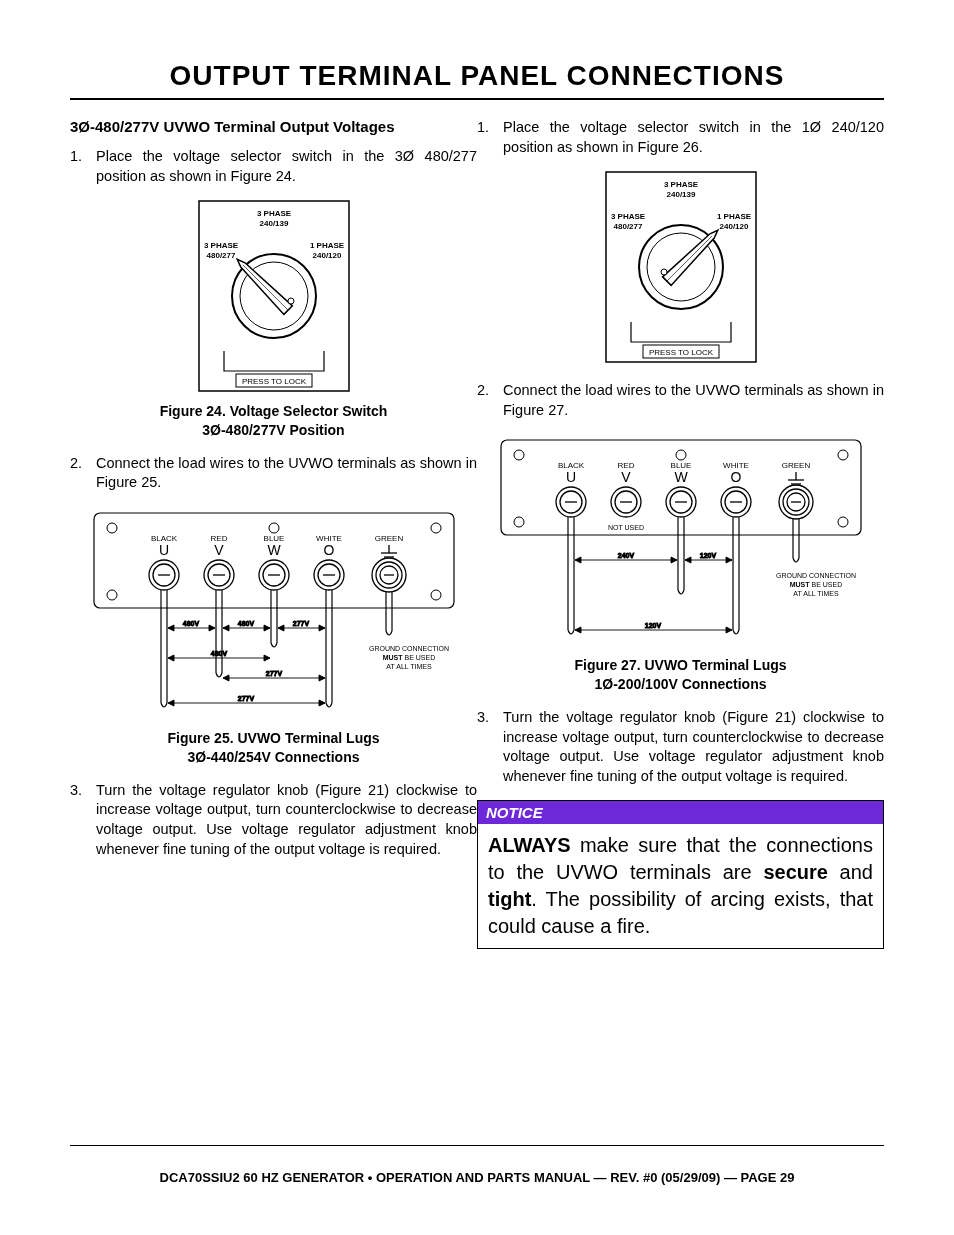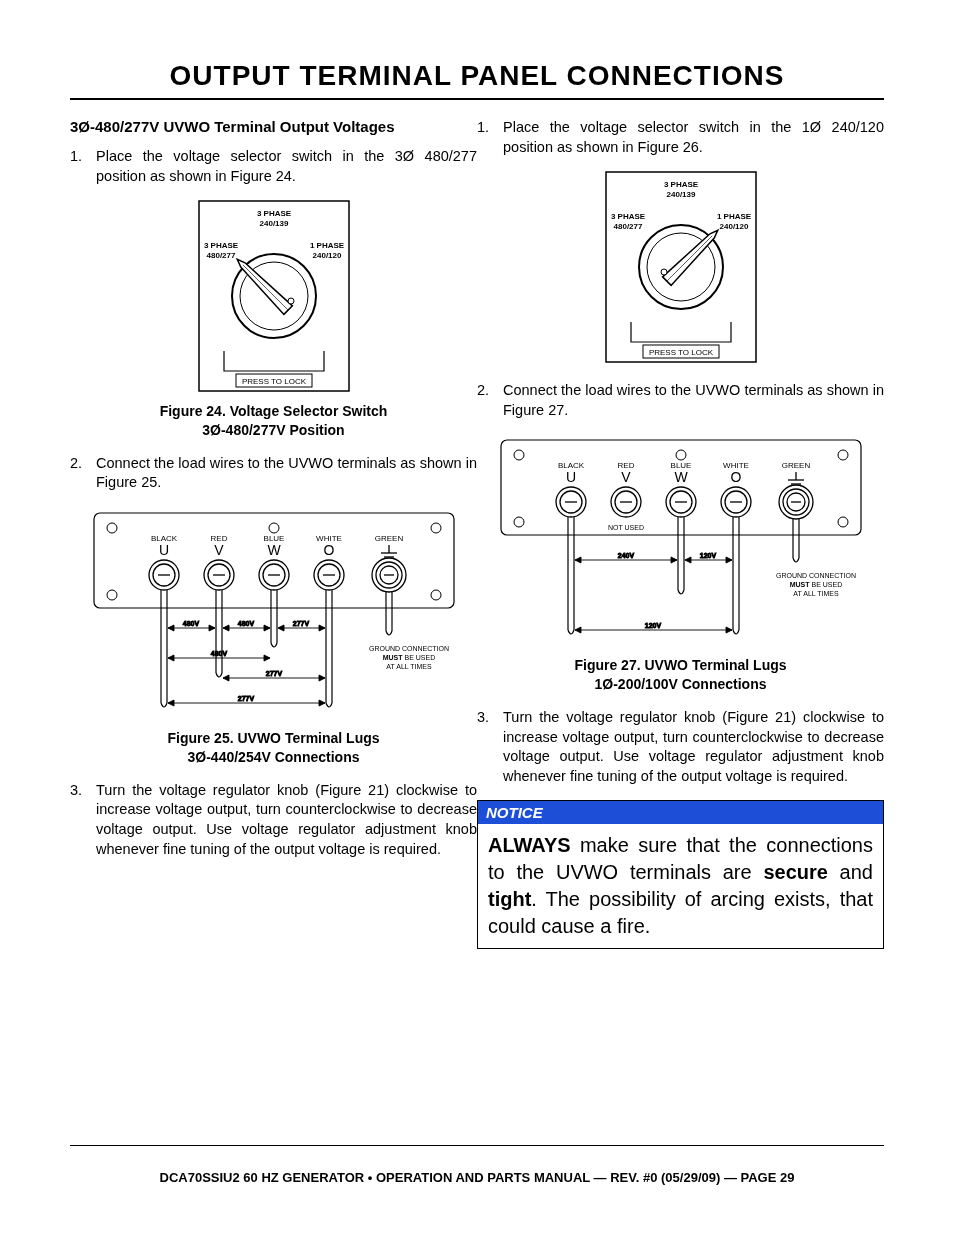--- a/index.html
+++ b/index.html
@@ -56,21 +56,21 @@
     font-size: 14px;
     text-align: center;
     line-height: 1.35;
     margin-top: 6px;
   }
   .notice-box {
     border: 1px solid #000;
     margin-top: 14px;
   }
   .notice-header {
-    background: #1d4ed8;
+    background: #6d28d9;
     color: #fff;
     font-weight: bold;
     font-style: italic;
     font-size: 15px;
     padding: 3px 8px;
   }
   .notice-body {
     font-size: 20px;
     padding: 8px 10px;
     line-height: 1.35;

